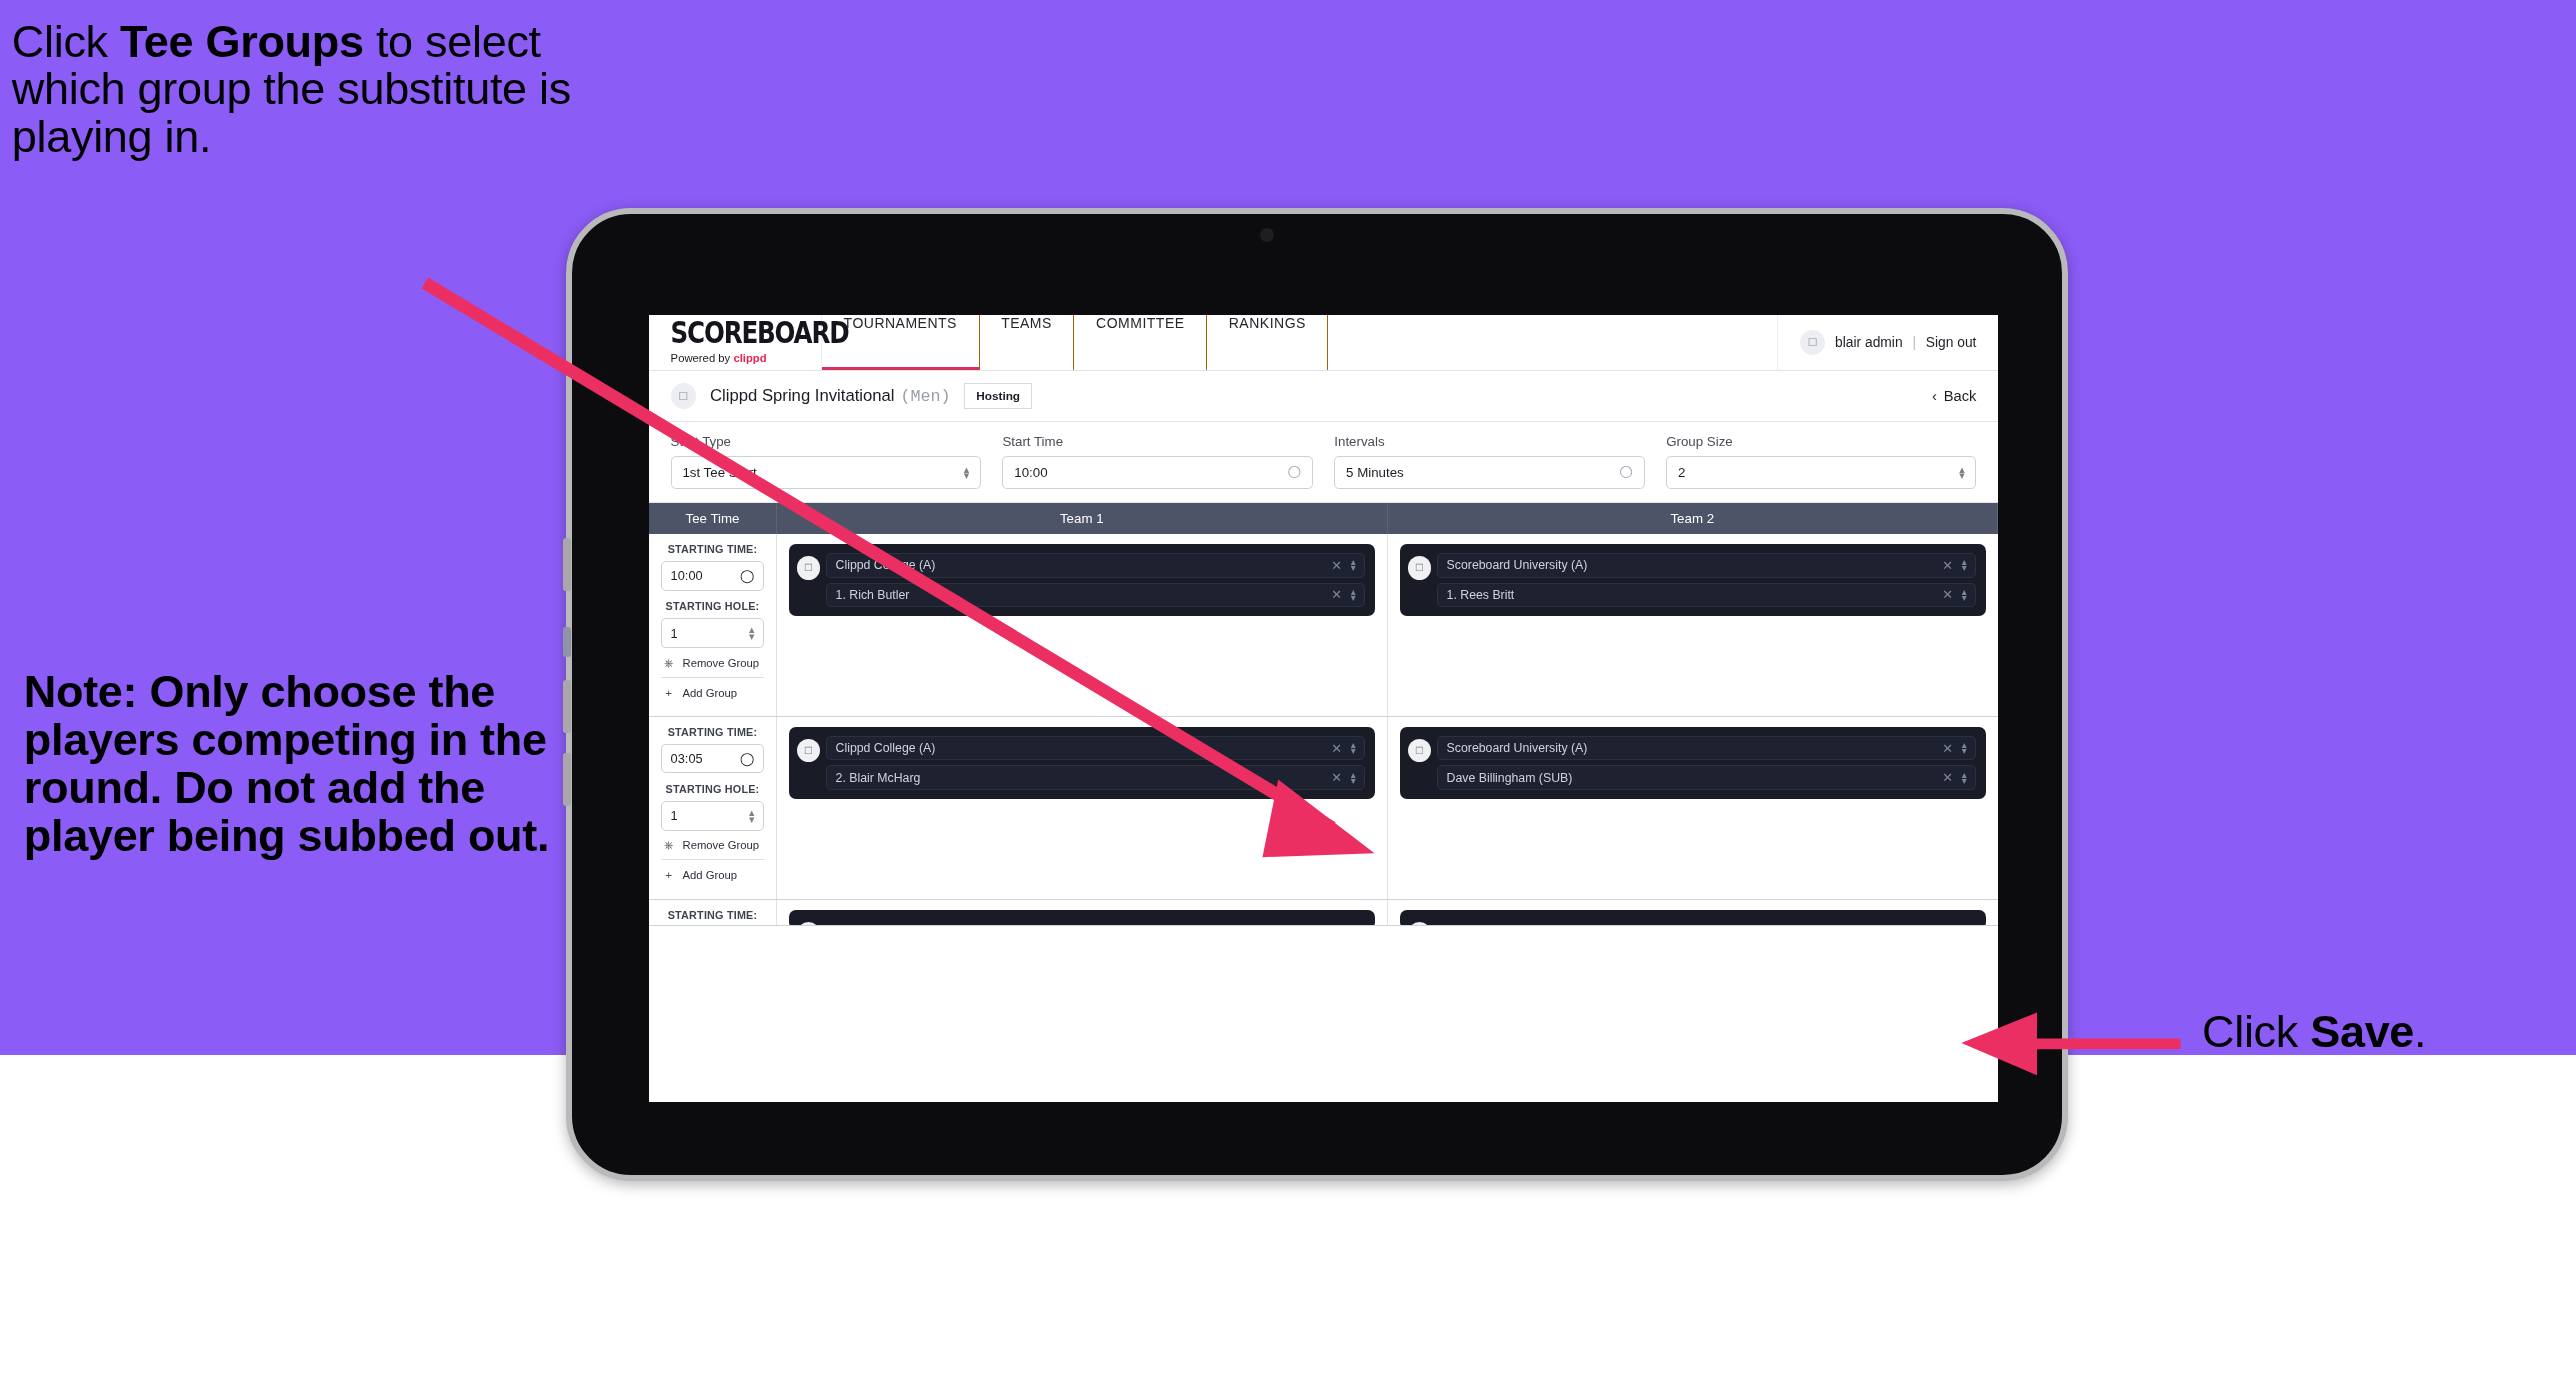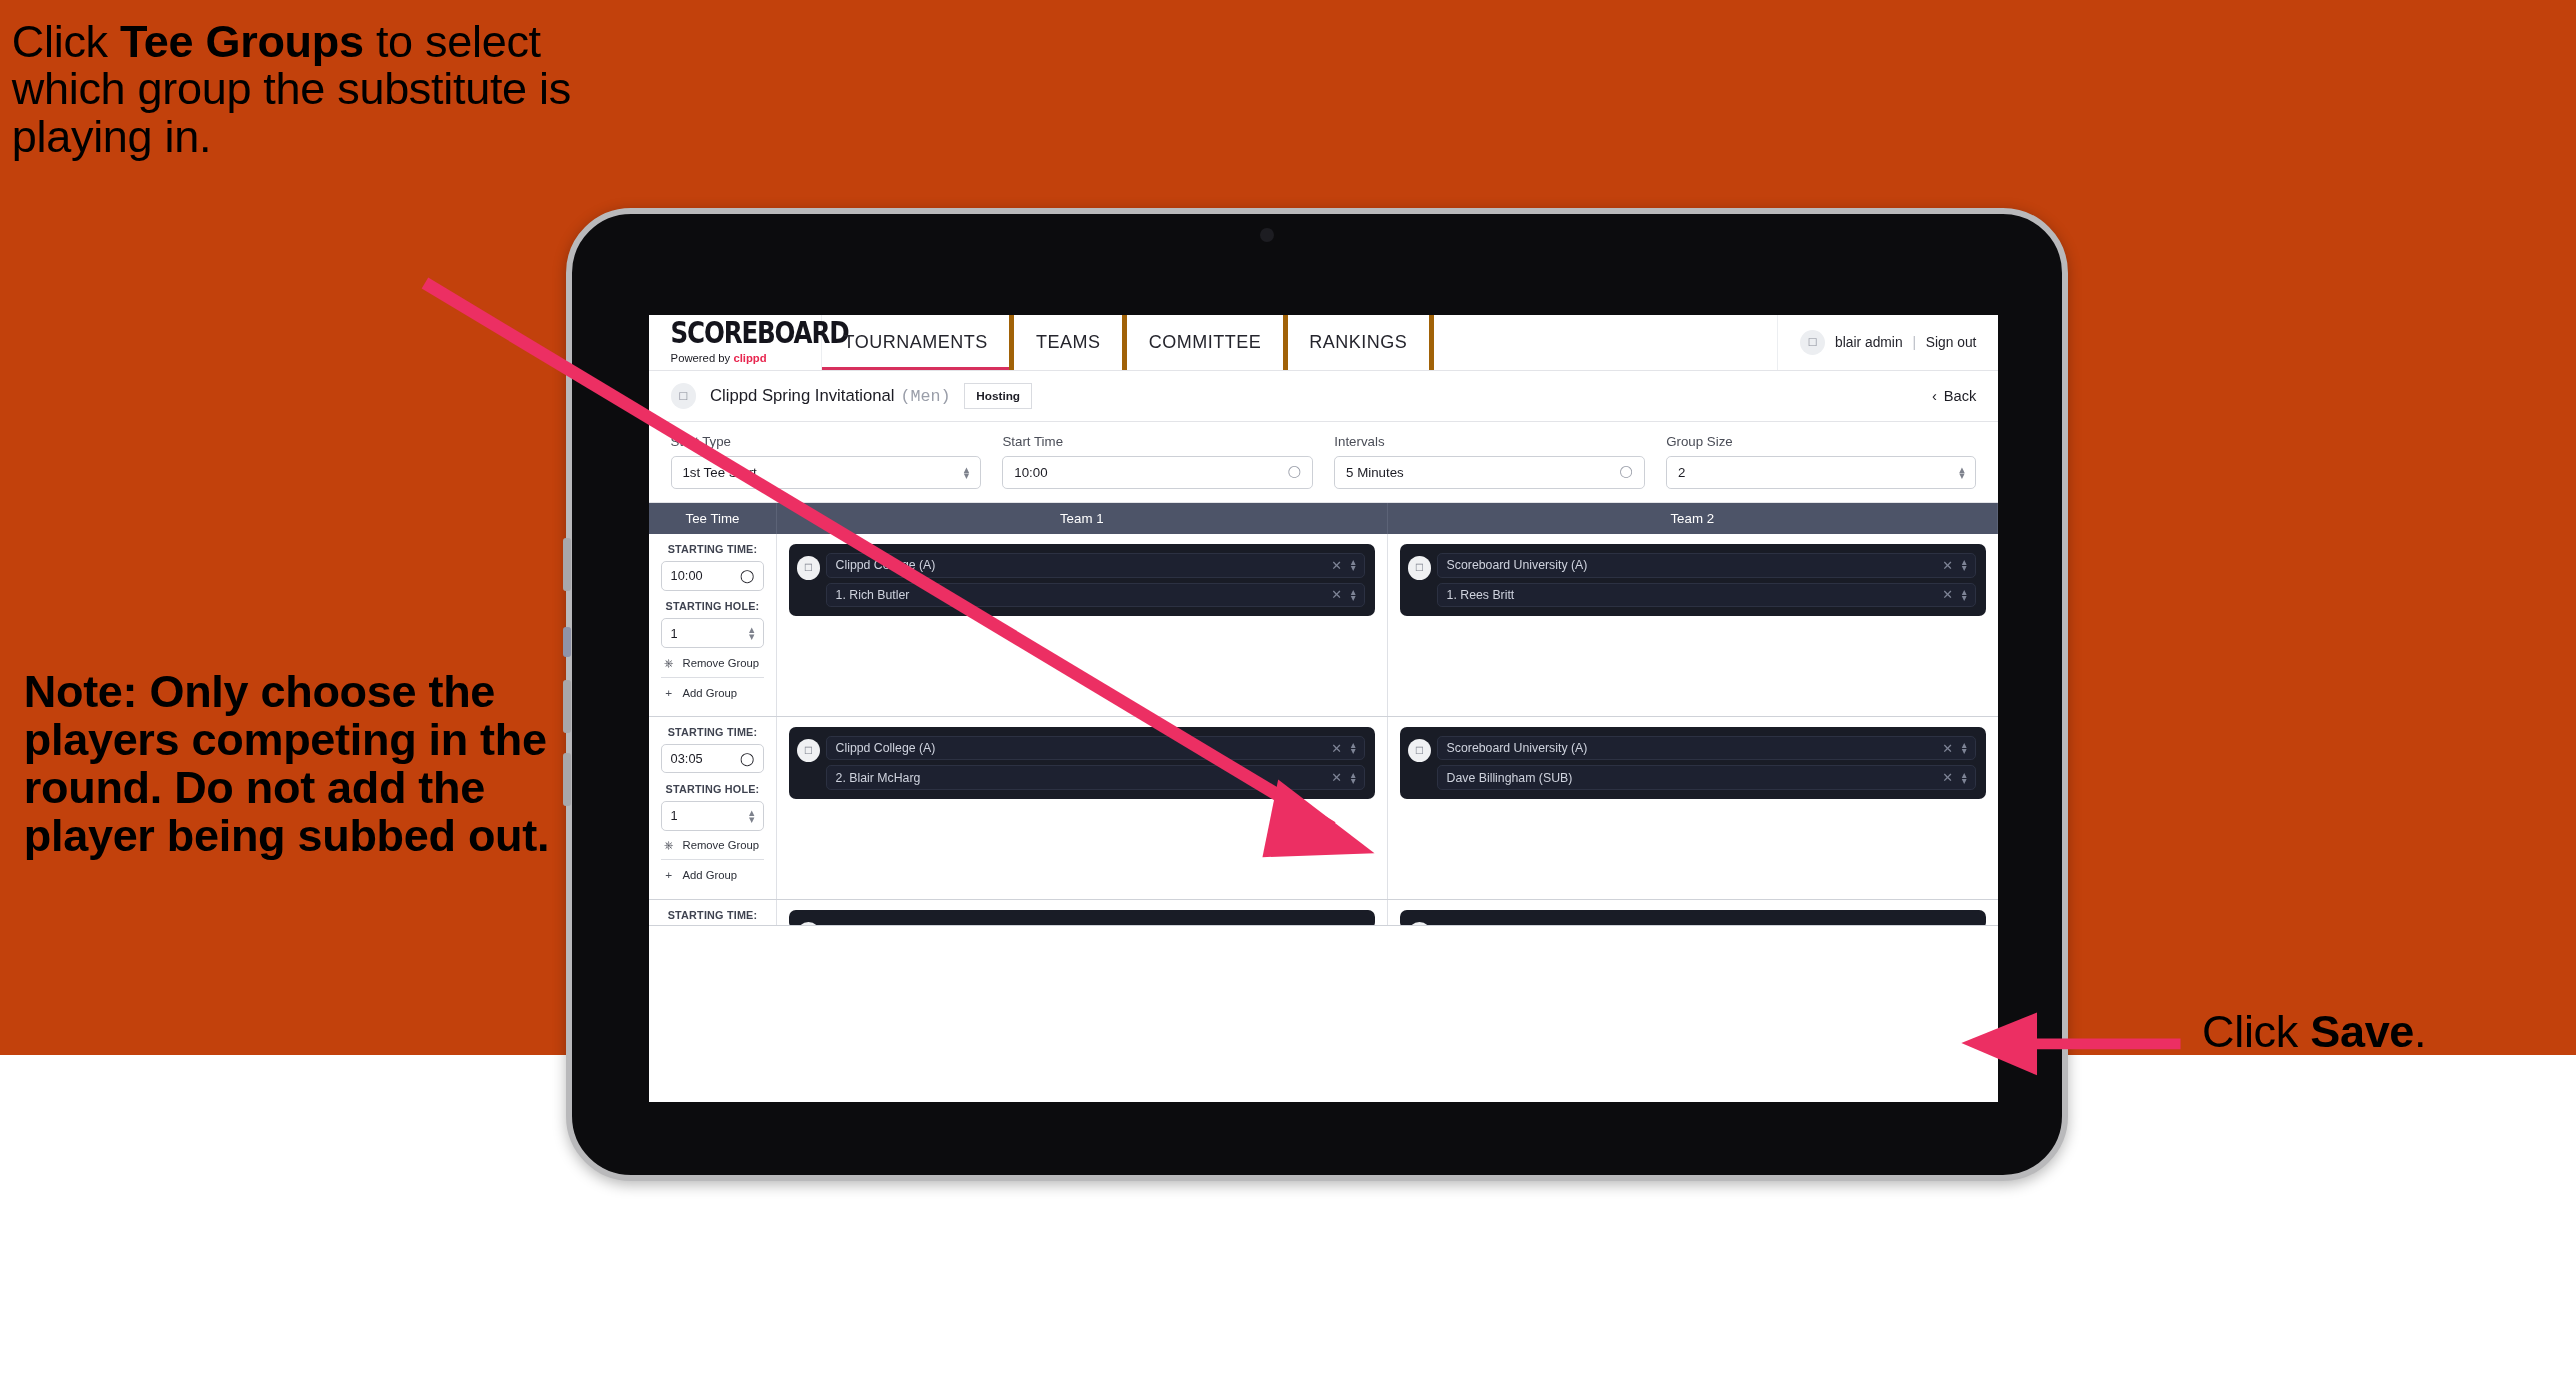--- a/index.html
+++ b/index.html
@@ -2,21 +2,21 @@
 <html><head>
 <meta charset="utf-8">
 <style>
   * { box-sizing: border-box; margin: 0; padding: 0; }
   html, body {
     width: 2576px; height: 1385px;
     background: #ffffff;
     font-family: "Liberation Sans", sans-serif;
     overflow: hidden;
   }
-  #stage { position: relative; width: 2576px; height: 1055px; background:#c2410c; }
+  #stage { position: relative; width: 2576px; height: 1055px; background:#8b5cf6; }
 
   
   .anno {
     position: absolute;
     color: #000;
     font-size: 45px;
     line-height: 1.06;
     letter-spacing: -0.3px;
     font-weight: 400;
   }
@@ -63,23 +63,23 @@
     border-right:1px solid #eceef1;
   }
   #brand .wordmark {
     font-family: "DejaVu Sans", sans-serif;
     font-weight: 700; font-size: 24.6px; letter-spacing:-1.2px;
     color:#14141c; line-height:1; transform: scaleY(1.25); transform-origin: left center;
   }
   #brand .sub { margin-top:6.9px; font-size:11.3px; color:#1b1b22; }
   #brand .sub .c { color:#e8264f; font-weight:700; }
   .navtab {
-    display:flex; align-items:center; padding: 0 21.6px;
-    font-size: 18px; letter-spacing:0.5px; color:#25252d;
-    border-right: 5px solid #a16207; position: relative; cursor:pointer;
+    display:flex; padding: 0 21.6px;
+    font-size: 14px; letter-spacing:0.5px; color:#25252d;
+    border-right: 1px solid #a16207; position: relative; cursor:pointer;
     white-space: nowrap;
   }
   .navtab.active::after {
     content:""; position:absolute; left:0; right:0; bottom:0; height:2.9px; background:#d7305d;
   }
   #nav-spacer { flex:1; border-right:1px solid #eceef1; }
   #user-area { display:flex; align-items:center; padding: 0 21.6px; gap:9.8px; font-size:13.8px; color:#24242c; white-space:nowrap; }
   .avatar {
     width:25.6px; height:25.6px; border-radius:50%; background:#eceef1;
     display:flex; align-items:center; justify-content:center;

